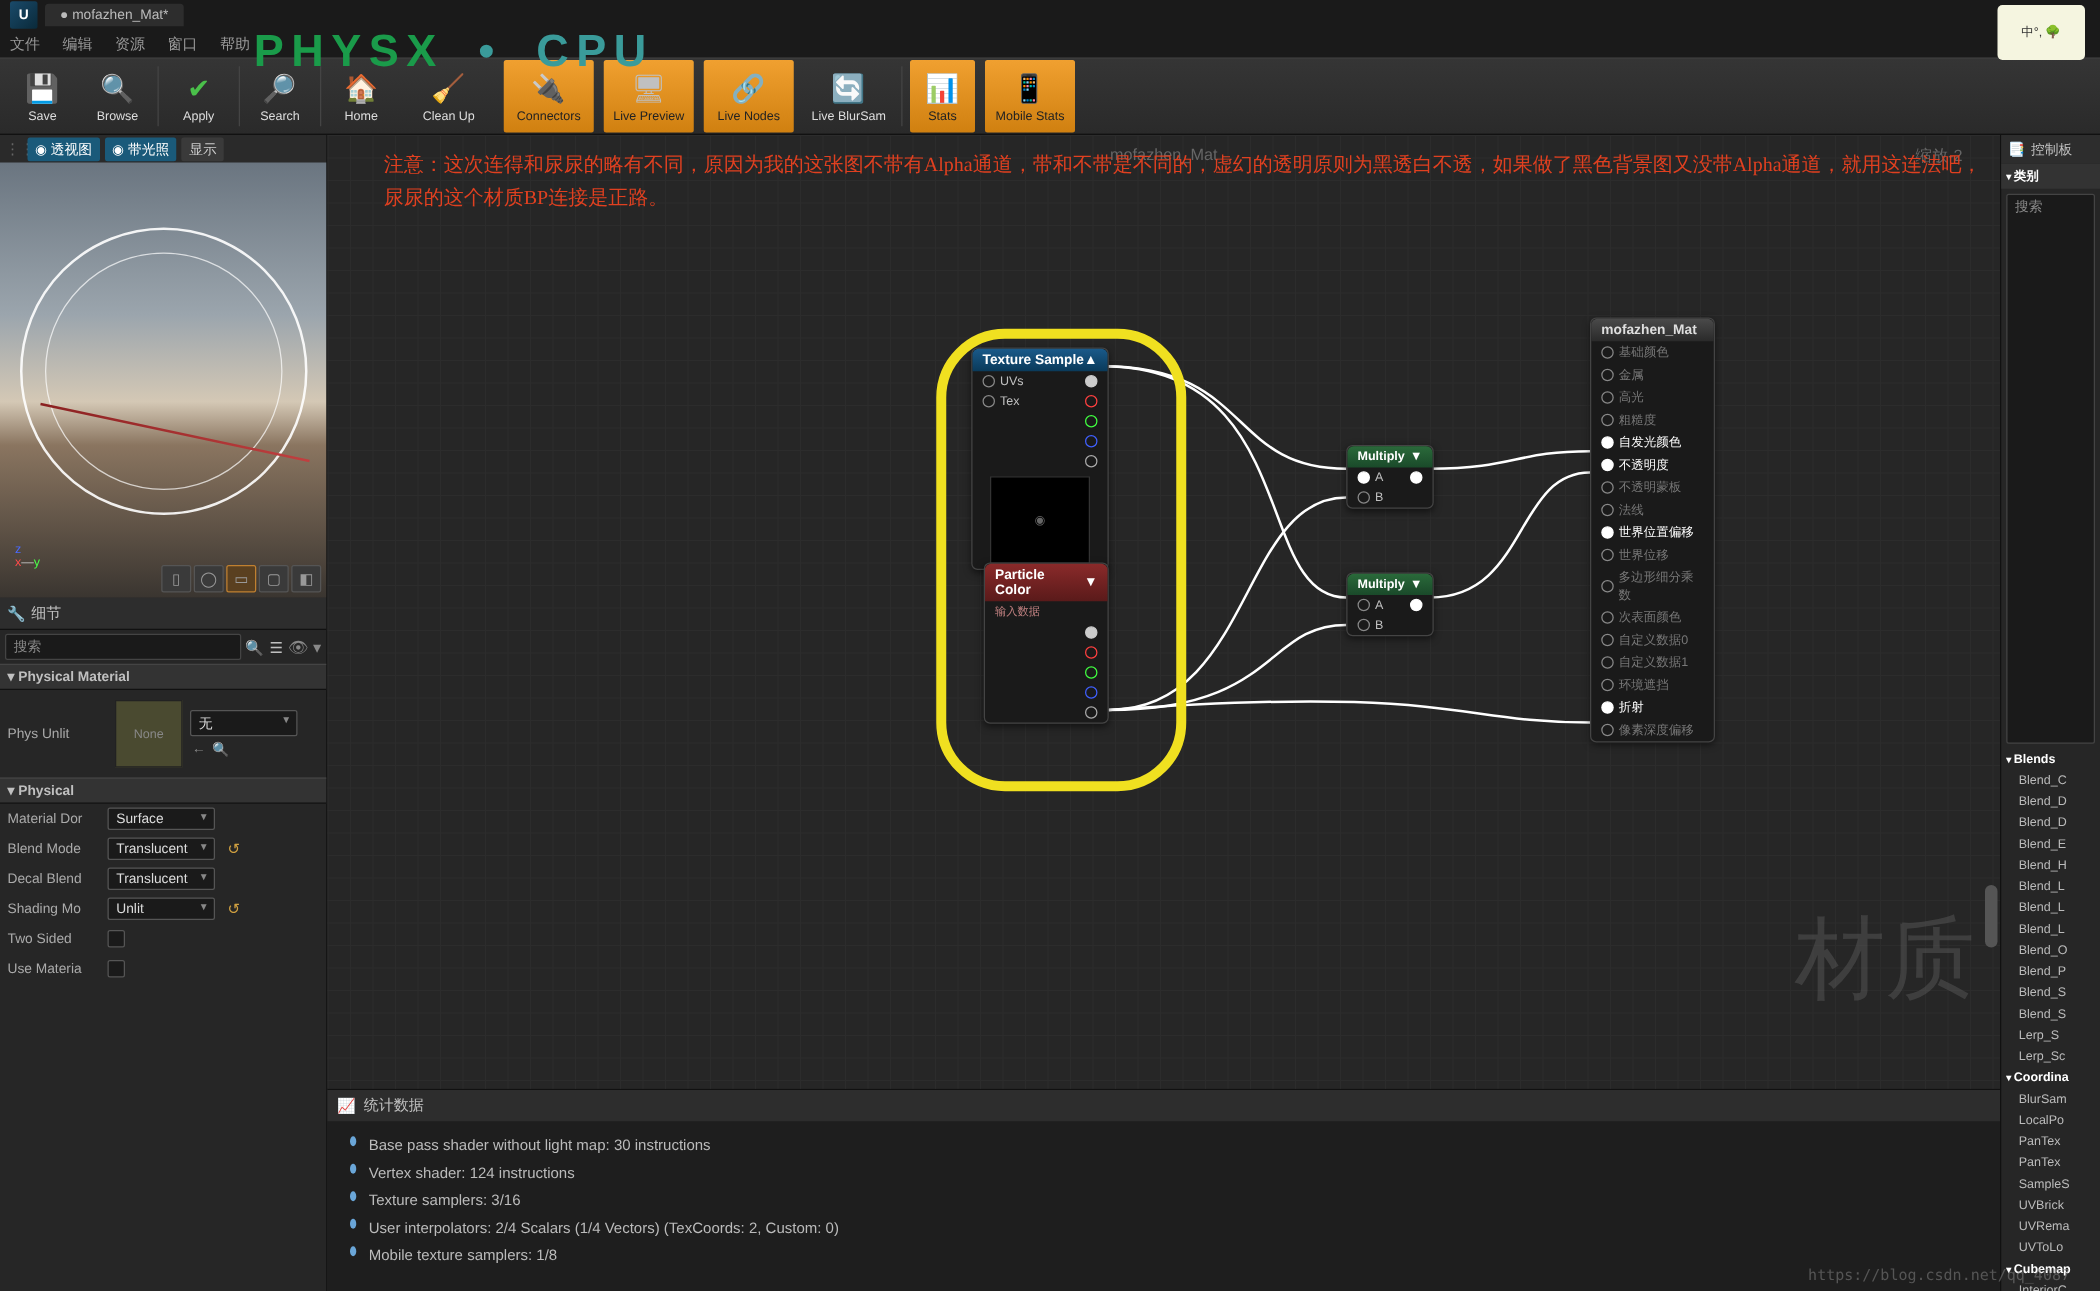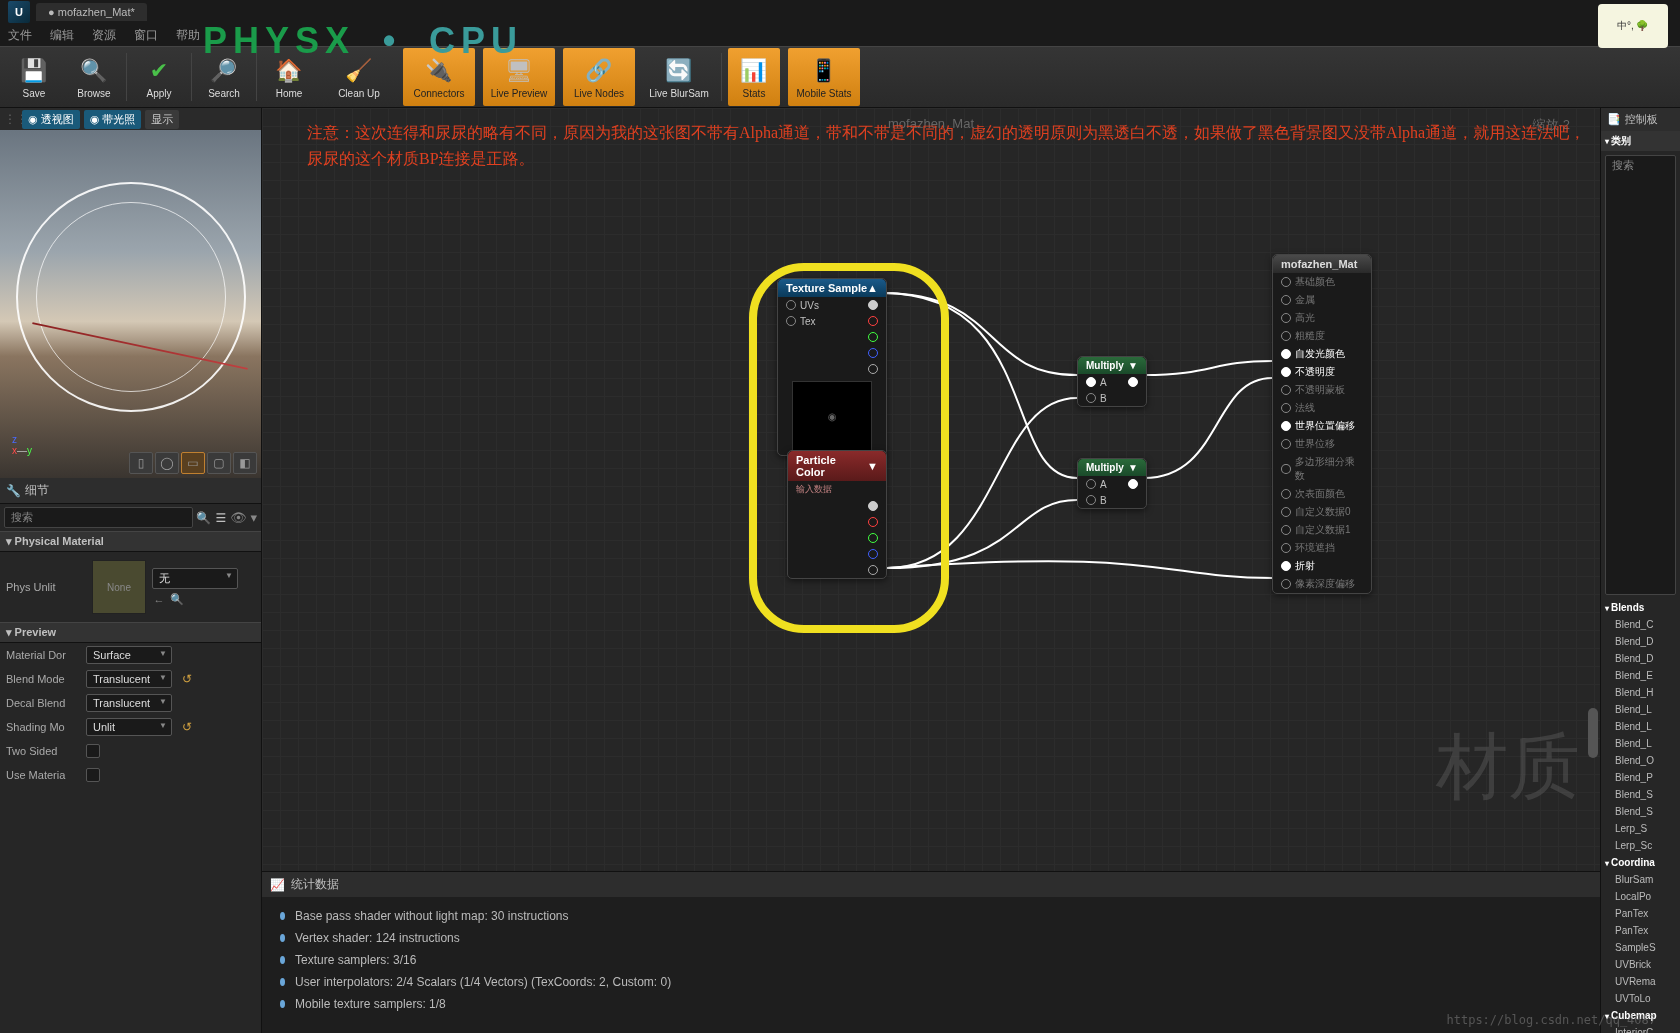--- a/index.html
+++ b/index.html
@@ -70,21 +70,21 @@
 .pin.alpha { border-color: #aaa; }
 .pin.hollow { background: transparent; border-color: #888; }
 .pin.mask { border-color: #ccc; background: #ccc; }
 .node-sub { padding: 2px 8px; font-size: 9px; color: #c08080; }
 .tex-preview { width: 80px; height: 70px; margin: 4px auto; background: #000; border: 1px solid #333; display:flex; align-items:center; justify-content:center; color:#666; }
 .yellow-ring { position: absolute; left: 487px; top: 155px; width: 200px; height: 370px; border: 8px solid #f0e020; border-radius: 55px; pointer-events: none; }
 svg.wires { position: absolute; inset: 0; width: 100%; height: 100%; pointer-events: none; }
 .stats-panel { height: 162px; background: #1e1e1e; border-top: 1px solid #111; }
 .stats-header { background: #2d2d2d; padding: 4px 8px; font-size: 12px; display: flex; align-items: center; gap: 6px; }
 .stats-list { padding: 8px 18px; font-size: 12px; color: #bbb; }
-.stats-list div { padding: 4px 0; display: flex; align-items: center; gap: 10px; }
+.stats-list div { padding: 4px 0; display: flex; gap: 10px; }
 .bullet { width: 5px; height: 5px; background: #6aa6d8; border-radius: 50%; }
 .right-col { width: 80px; background: #262626; border-left: 1px solid #111; display: flex; flex-direction: column; font-size: 10px; }
 .right-header { background: #2d2d2d; padding: 4px 6px; font-size: 11px; display: flex; align-items: center; gap: 4px; white-space: nowrap; overflow: hidden; }
 .palette-search { margin: 4px; }
 .palette-cat { color: #ddd; padding: 3px 4px; font-size: 10px; white-space: nowrap; overflow: hidden; }
 .palette-cat.head { font-weight: bold; color: #fff; }
 .palette-cat.head::before { content: "▾"; margin-right: 2px; font-size: 8px; }
 .palette-cat.item { padding-left: 14px; color: #bbb; }
 .scroll-thumb { position: absolute; right: 2px; width: 10px; background: #555; border-radius: 5px; }
 .blog-url { position: absolute; right: 24px; bottom: 6px; font-size: 12px; color: rgba(140,140,140,0.5); font-family: monospace; }
@@ -208,21 +208,21 @@
       <div class="prop-label">Phys Unlit</div>
       <div class="phys-swatch">None</div>
       <div style="display:flex;flex-direction:column;gap:4px">
         <div class="dropdown">无</div>
         <div style="display:flex;gap:4px">
           <span class="arrow-btn">←</span>
           <span class="arrow-btn">🔍</span>
         </div>
       </div>
     </div>
-    <div class="cat-head">▾ <span>Preview</span></div>
+    <div class="cat-head">▾ <span>Physical</span></div>
     <div class="prop-row">
         <div class="prop-label">Material Dor</div>
         <div class="dropdown">Surface</div>
       </div>
     <div class="prop-row">
         <div class="prop-label">Blend Mode</div>
         <div class="dropdown">Translucent</div>
         <span class="reset">↺</span>
       </div>
     <div class="prop-row">

